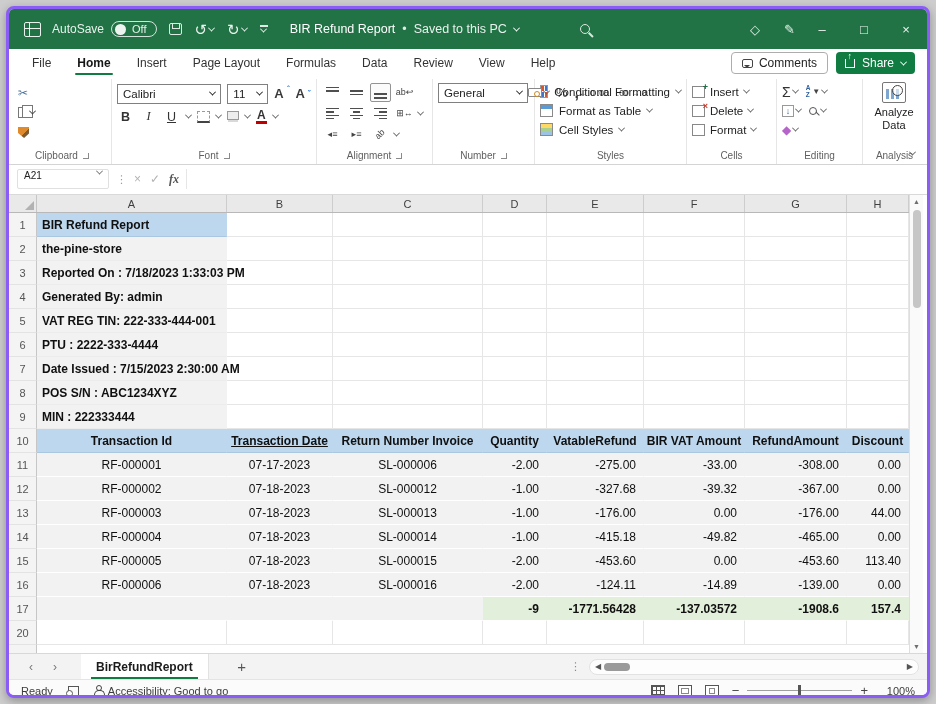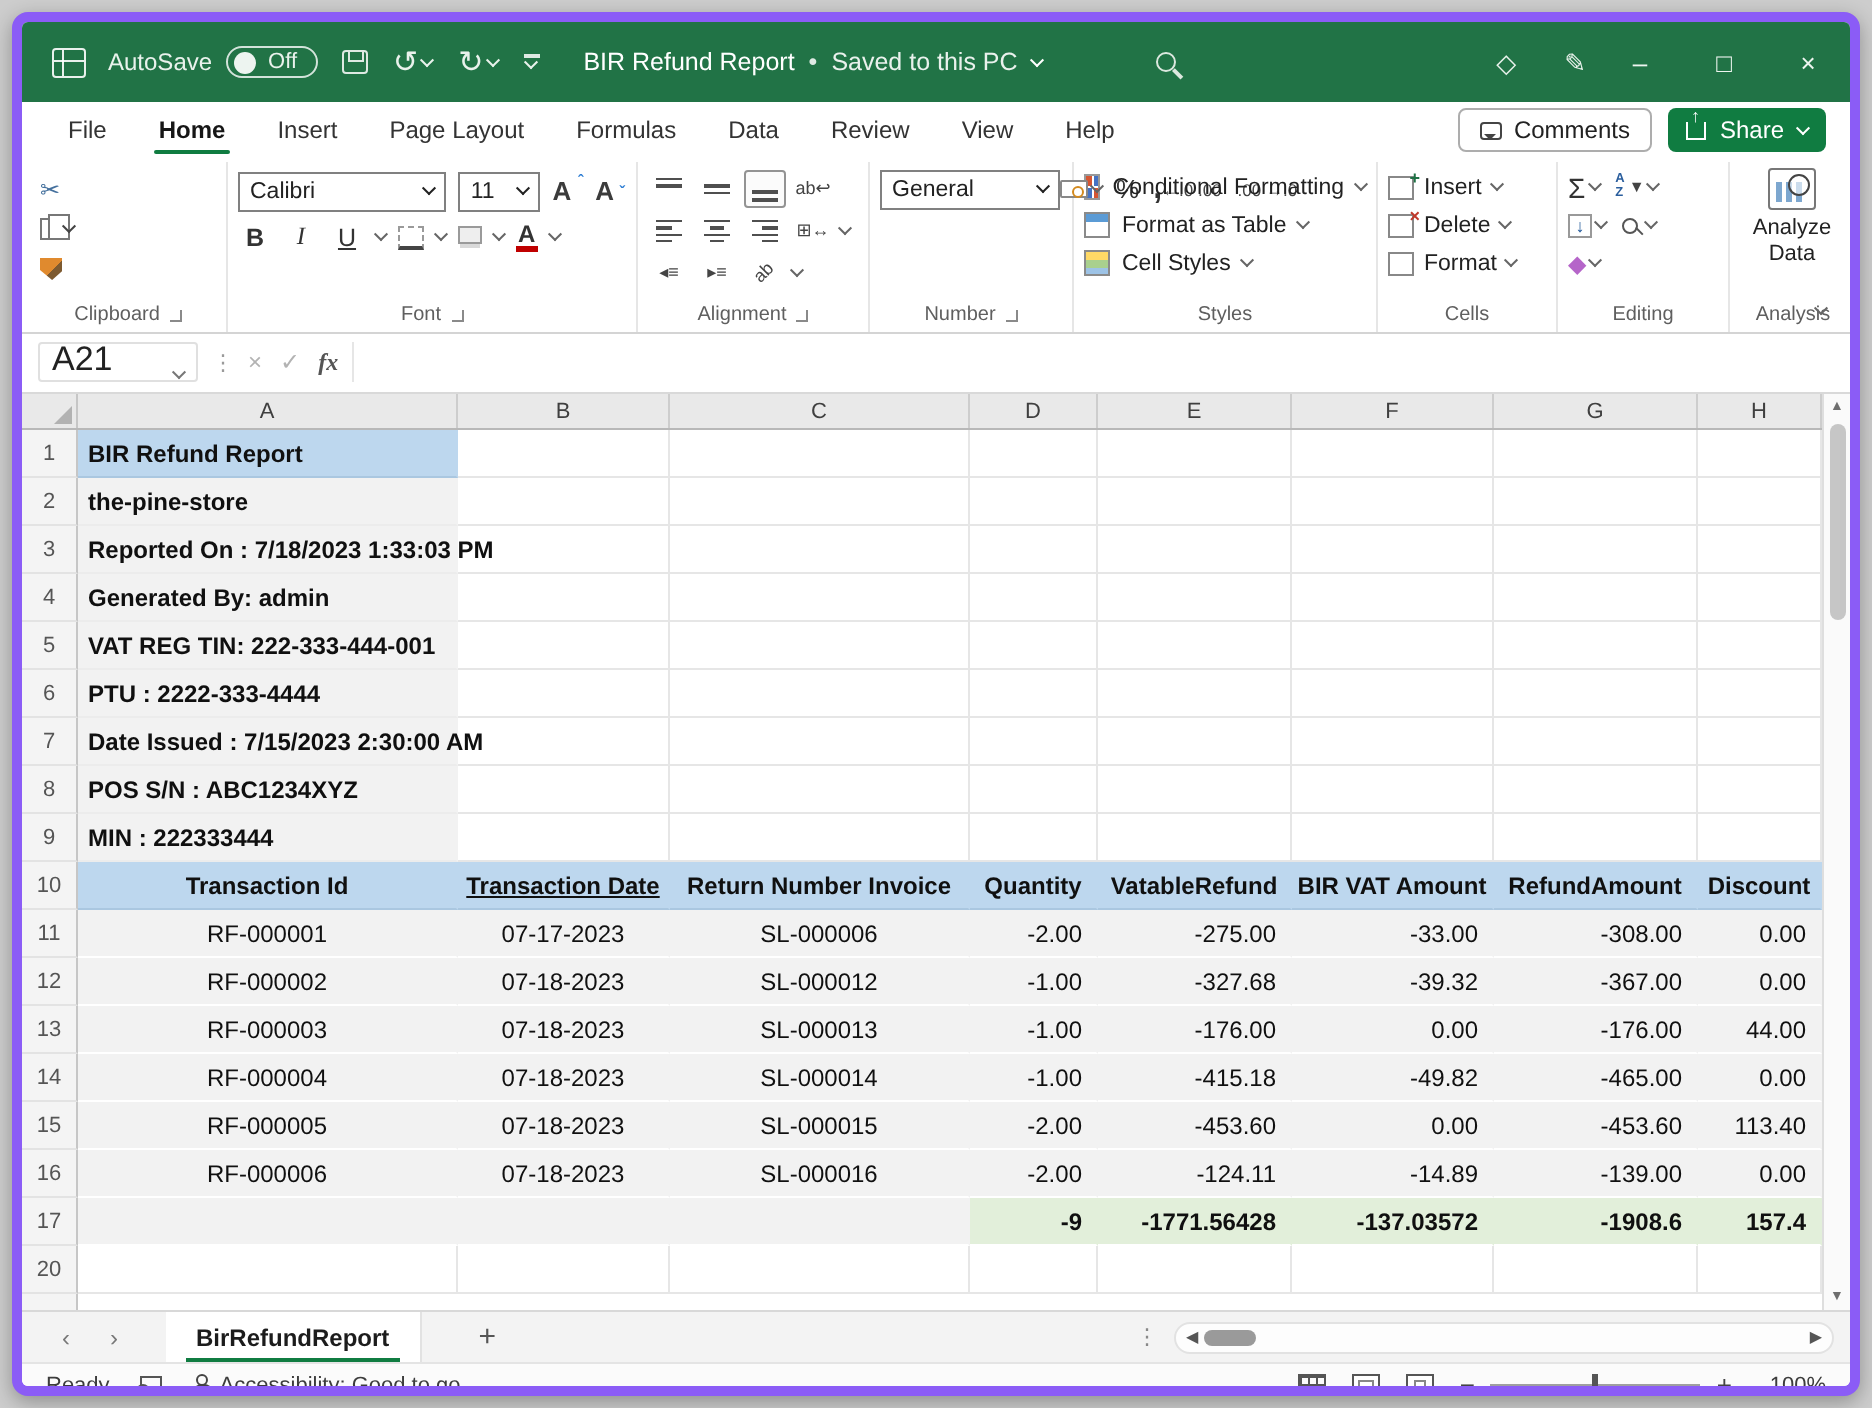--- a/index.html
+++ b/index.html
@@ -1,18 +1,18 @@
 <!DOCTYPE html>
 <html style="--green: #217346; --acc: #107C41; --hblue: #BDD7EE; --rowgray: #F2F2F2; --tgreen: #E2EFDA; --red: #C00000;"><head>
 <meta charset="utf-8">
 <style>
   *{margin:0;padding:0;box-sizing:border-box}
   html,body{width:936px;height:704px;overflow:hidden}
   body{background:#cdcdcd;font-family:"Liberation Sans",sans-serif;}
-  .window{position:relative;margin:6px;width:924px;height:692px;border:5px solid #8b5cf6;border-radius:8px;overflow:hidden;background:#fff;box-shadow:0 3px 10px rgba(0,0,0,.3)}
+  .window{position:relative;margin:6px;width:924px;height:692px;border:3px solid #8b5cf6;border-radius:8px;overflow:hidden;background:#fff;box-shadow:0 3px 10px rgba(0,0,0,.3)}
 
   
   .titlebar{height:40px;background:var(--green,#217346);display:flex;align-items:center;color:#e9f2ec;font-size:12px}
   .tb-left{display:flex;align-items:center;gap:11px;padding-left:15px}
   .xl-logo{width:17px;height:15px;border:1.6px solid rgba(255,255,255,.9);border-radius:2px;position:relative}
   .xl-logo::before{content:"";position:absolute;left:4px;top:0;bottom:0;width:1.4px;background:rgba(255,255,255,.9)}
   .xl-logo::after{content:"";position:absolute;left:0;right:0;top:5px;height:1.4px;background:rgba(255,255,255,.9)}
   .autosave{display:flex;align-items:center;gap:7px}
   .toggle{display:flex;align-items:center;gap:6px;border:1px solid rgba(255,255,255,.8);border-radius:10px;padding:1px 9px 1px 3px;font-size:11px}
   .knob{width:11px;height:11px;border-radius:50%;background:rgba(255,255,255,.92)}
@@ -101,21 +101,21 @@
   .mag2::after{content:"";position:absolute;width:5px;height:1.4px;background:#555;transform:rotate(45deg);right:-4px;bottom:-1px}
   .eras{color:#b565c9;font-size:12px;line-height:1}
   .analyze{display:flex;flex-direction:column;align-items:center;justify-content:center;width:52px;font-size:11px;color:#222;gap:3px;text-align:center;line-height:1.15}
   .an-ic{width:24px;height:21px;border:1.2px solid #777;border-radius:2px;position:relative;background:linear-gradient(0deg,#9ab7d8 0,#9ab7d8 0);background:#fff}
   .an-ic::before{content:"";position:absolute;left:3px;bottom:3px;width:14px;height:10px;background:repeating-linear-gradient(90deg,#7da7cf 0 3px,#fff 3px 5px)}
   .an-ic::after{content:"";position:absolute;right:2px;top:2px;width:9px;height:9px;border:1.5px solid #444;border-radius:50%;background:rgba(255,255,255,.6)}
   .rib-collapse{position:absolute;right:12px;bottom:8px;color:#666}
 
   
   .fbar{height:30px;display:flex;align-items:center;background:#fff;padding:4px 10px 5px 8px;gap:7px;border-bottom:1px solid #d9d9d9}
-  .namebox{width:80px;height:20px;display:flex;align-items:flex-end;justify-content:space-between;font-size:17px;color:#222;padding:0 6px;border:1px solid #e0e0e0;border-radius:2px}
+  .namebox{width:92px;height:20px;display:flex;align-items:flex-start;justify-content:space-between;font-size:10px;color:#222;padding:0 6px;border:1px solid #e0e0e0;border-radius:2px}
   .fdots{color:#9a9a9a;font-size:11px}
   .fbtns{display:flex;align-items:center;gap:9px;font-size:12px;color:#b3b3b3}
   .fx{font-family:"Liberation Serif",serif;font-style:italic;font-weight:700;color:#555}
   .finput{flex:1;height:20px;border-left:1px solid #e6e6e6;font-size:12px;padding-left:8px;color:#111}
 
   
   .gridwrap{height:458px;display:flex;background:#fff;position:relative}
   .sheetcol{width:900px;display:flex;flex-direction:column;flex:none;overflow:hidden}
   .colhead{display:flex;height:18px;background:#e9e9e9;border-bottom:1px solid #b8b8b8;font-size:11px;color:#3f3f3f;flex:none}
   .corner{width:28px;flex:none;border-right:1px solid #c6c6c6;position:relative;background:#e9e9e9}

